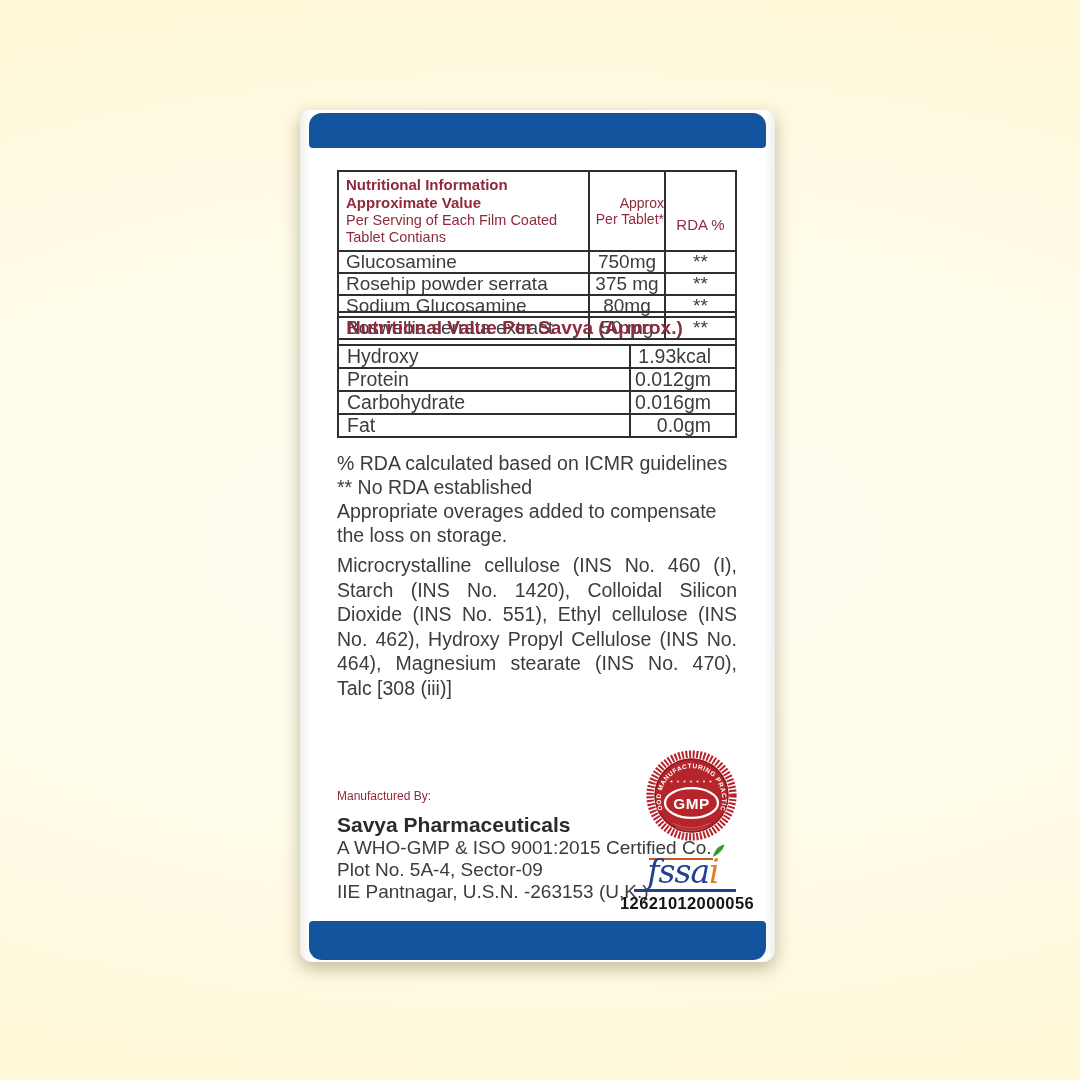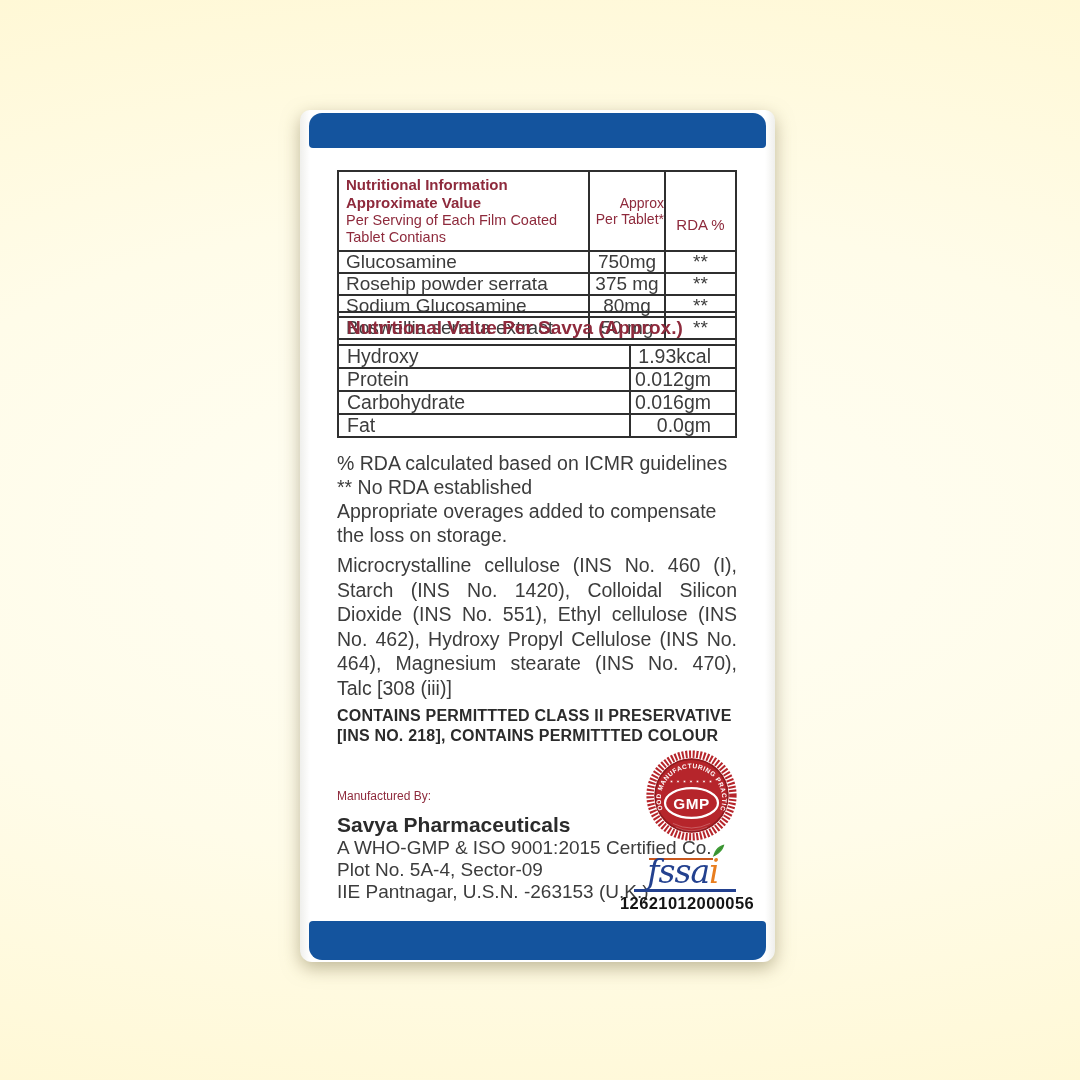--- a/index.html
+++ b/index.html
@@ -141,24 +141,20 @@
 
   <div class="ingredients">
     <div class="just">Microcrystalline cellulose (INS No. 460 (I),</div>
     <div class="just">Starch (INS No. 1420), Colloidal Silicon</div>
     <div class="just">Dioxide (INS No. 551), Ethyl cellulose (INS</div>
     <div class="just">No. 462), Hydroxy Propyl Cellulose (INS No.</div>
     <div class="just">464), Magnesium stearate (INS No. 470),</div>
     <div>Talc [308 (iii)]</div>
   </div>
 
-  <div class="contains">
-    <div>CONTAINS PERMITTTED CLASS II PRESERVATIVE</div>
-    <div>[INS NO. 218], CONTAINS PERMITTTED COLOUR</div>
-  </div>
 
   <div class="mfg-label maroon">Manufactured By:</div>
   <div class="mfg-name">Savya Pharmaceuticals</div>
   <div class="mfg-cert">A WHO-GMP &amp; ISO 9001:2015 Certified Co.</div>
   <div class="mfg-addr1">Plot No. 5A-4, Sector-09</div>
   <div class="mfg-addr2">IIE Pantnagar, U.S.N. -263153 (U.K.)</div>
 
   <div class="gmp">
     <svg viewBox="0 0 100 100" width="93" height="93" aria-hidden="true">
       <circle cx="50" cy="50" r="44.5" fill="none" stroke="#B6252B" stroke-width="8" stroke-dasharray="2.2 1.7"></circle>

